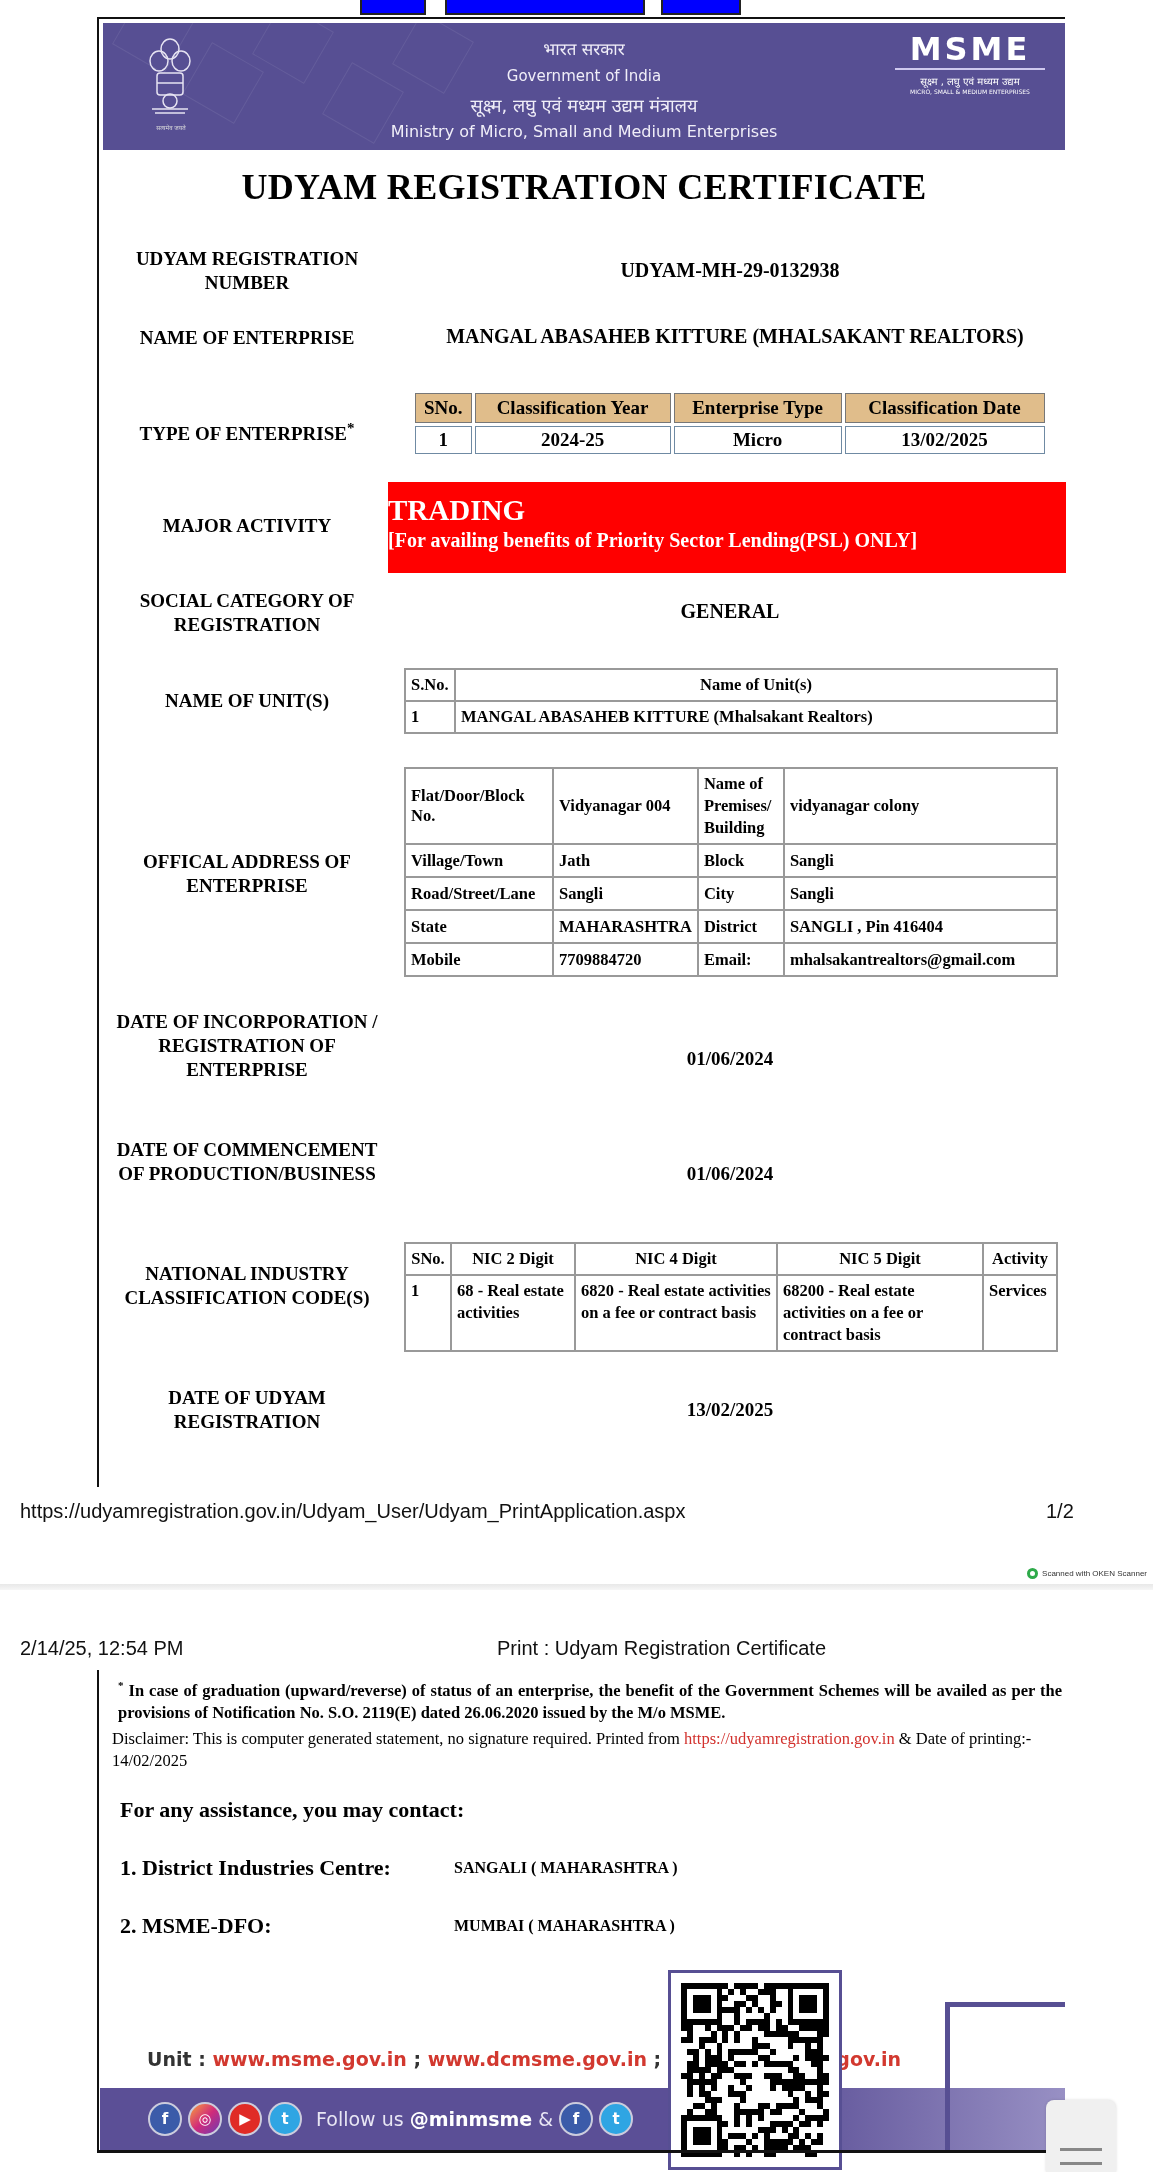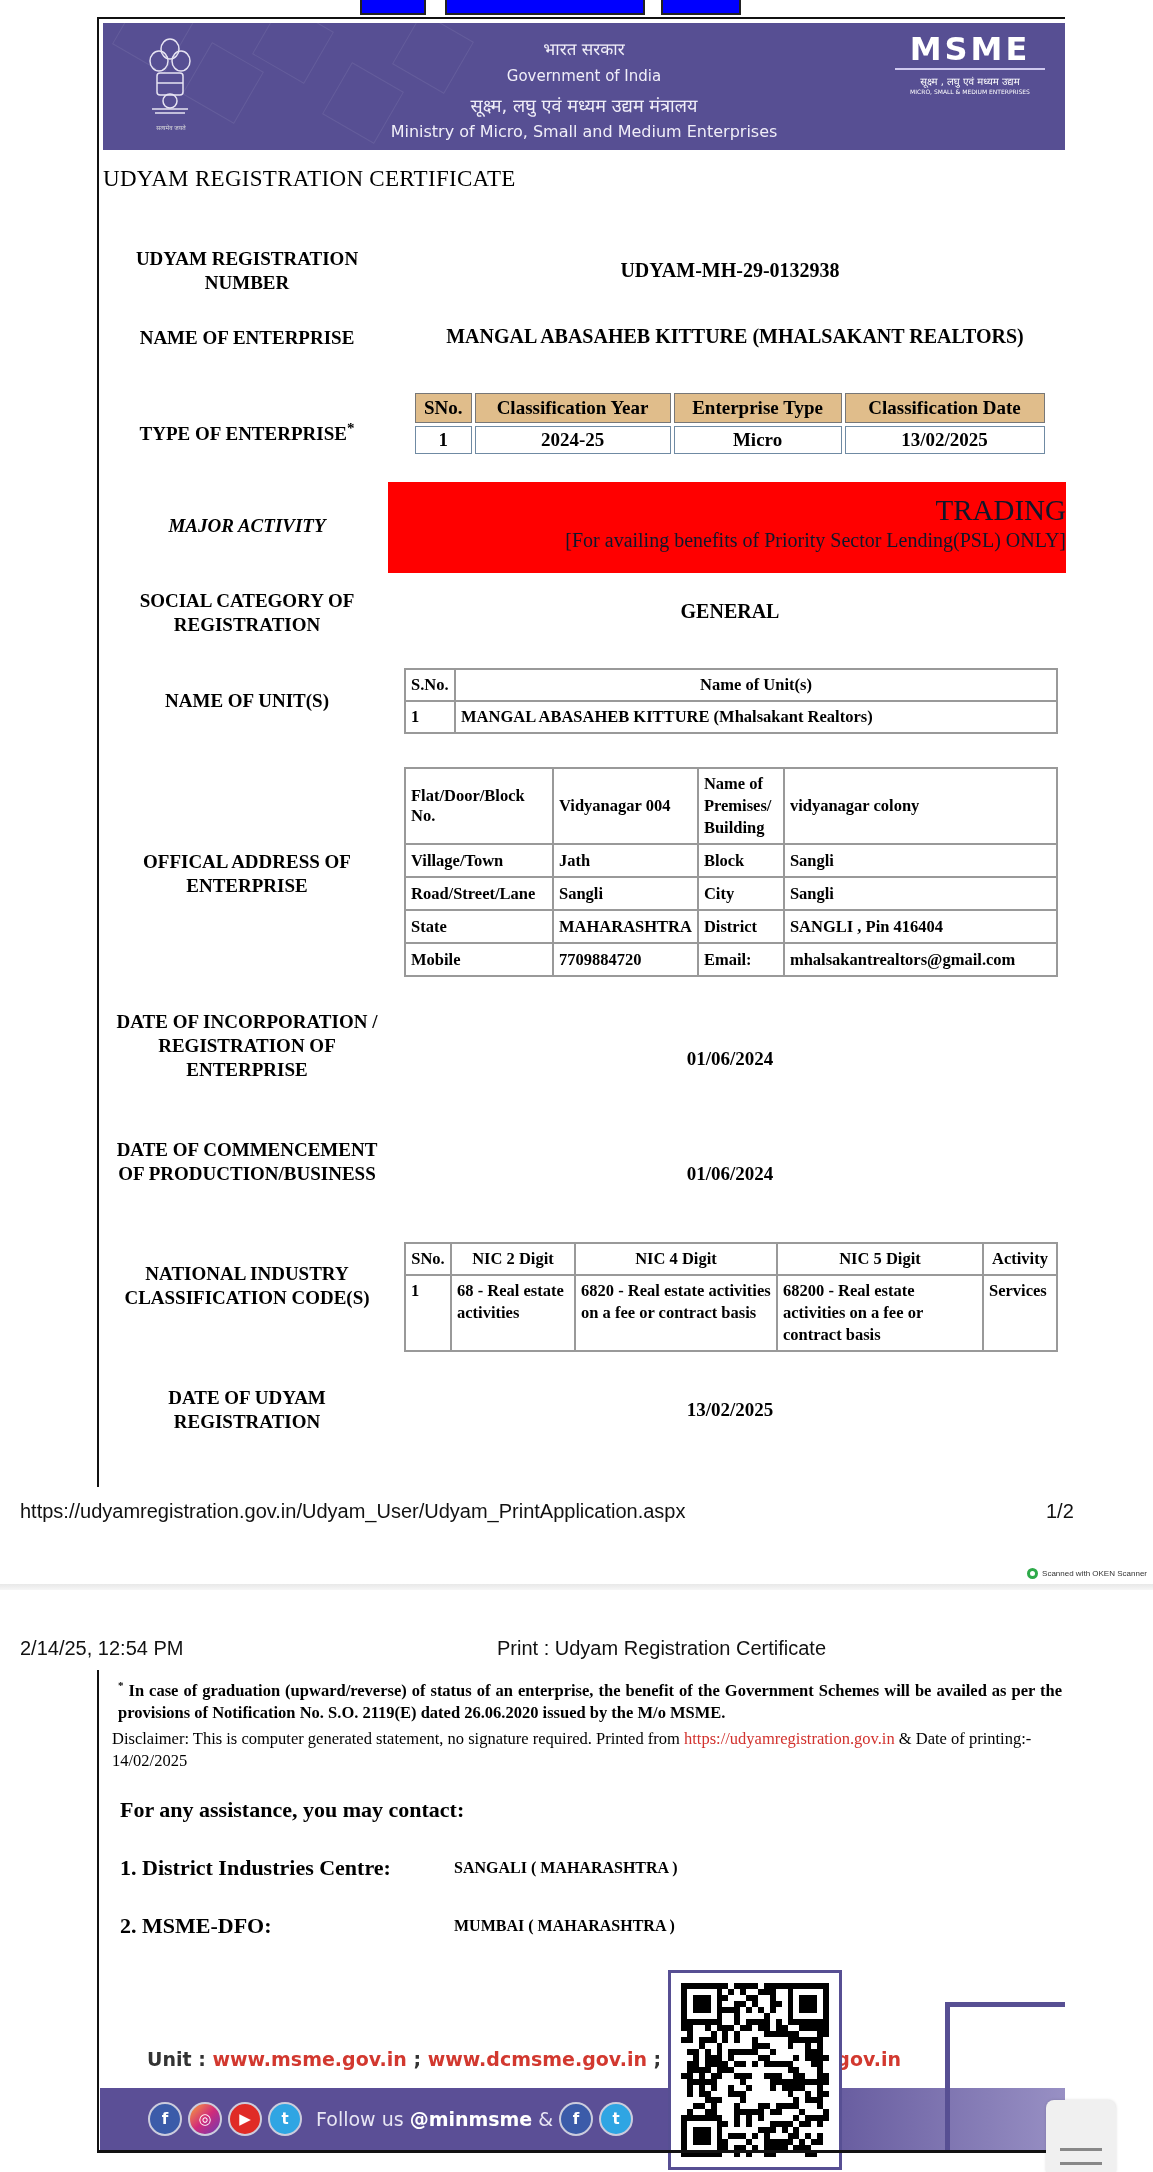--- a/index.html
+++ b/index.html
@@ -18,31 +18,31 @@
   .banner-center { position: absolute; left: 0; width: 100%; text-align: center; color: #f0eef8; font-family: "DejaVu Sans", sans-serif; }
   .b-hindi1 { top: 14px; font-size: 17px; }
   .b-eng1 { top: 44px; font-size: 15px; }
   .b-hindi2 { top: 70px; font-size: 18px; }
   .b-eng2 { top: 99px; font-size: 16px; }
   .msme-logo { position: absolute; right: 20px; top: 10px; width: 150px; color: #fff; text-align: center; font-family: "DejaVu Sans", sans-serif; }
   .msme-logo .big { font-size: 32px; font-weight: bold; letter-spacing: 3px; line-height: 32px; border-bottom: 2px solid #cfc9ef; padding-bottom: 3px; }
   .msme-logo .hi { font-size: 10px; margin-top: 4px; }
   .msme-logo .en { font-size: 6px; }
 
-  .cert-title { position: absolute; left: 103px; top: 166px; width: 962px; text-align: left; font-size: 23px; font-weight: normal; letter-spacing: 0.3px; }
+  .cert-title { position: absolute; left: 103px; top: 166px; width: 962px; text-align: center; font-size: 36px; font-weight: bold; letter-spacing: 0.3px; }
 
   .lbl { position: absolute; width: 270px; left: 112px; text-align: center; font-weight: bold; font-size: 19px; line-height: 24px; }
   .val { position: absolute; text-align: center; font-weight: bold; font-size: 20px; }
 
   table { border-collapse: separate; font-family: "Liberation Serif", serif; }
   .type-table { position: absolute; left: 412px; top: 390px; border-spacing: 3px; font-weight: bold; font-size: 19px; }
   .type-table th { background: #e0bd8b; border: 1px solid #777; padding: 2px 8px; font-weight: bold; height: 30px; }
   .type-table td { border: 1px solid #6f8aa3; padding: 2px 8px; text-align: center; height: 28px; background: #fff; }
 
-  .activity-box { position: absolute; left: 388px; top: 482px; width: 678px; height: 91px; background: #ff0000; text-align: right; color: #0f172a; font-weight: normal; }
+  .activity-box { position: absolute; left: 388px; top: 482px; width: 678px; height: 91px; background: #ff0000; text-align: left; color: #ffffff; font-weight: bold; }
   .activity-box .t1 { font-size: 29px; margin-top: 12px; }
   .activity-box .t2 { font-size: 20px; margin-top: 2px; }
 
   .grid { border-collapse: collapse; font-weight: bold; }
   .grid td, .grid th { border: 2px solid #999; padding: 4px 5px; font-size: 16.5px; vertical-align: middle; }
   .units-table { position: absolute; left: 404px; top: 668px; width: 654px; }
   .units-table th { font-weight: bold; height: 32px; }
   .units-table td { height: 32px; text-align: left; }
 
   .addr-table { position: absolute; left: 404px; top: 767px; width: 654px; }
@@ -146,21 +146,21 @@
   </tr>
   <tr>
     <td style="width:50px;">1</td>
     <td style="width:196px;">2024-25</td>
     <td style="width:168px;">Micro</td>
     <td style="width:200px;">13/02/2025</td>
   </tr>
 </tbody>
   </table>
 
-<div class="lbl" style="top:514px;font-style:italic;">MAJOR ACTIVITY</div>
+<div class="lbl" style="top:514px;">MAJOR ACTIVITY</div>
 <div class="activity-box">
   <div class="t1">TRADING</div>
   <div class="t2">[For availing benefits of Priority Sector Lending(PSL) ONLY]</div>
 </div>
 
 <div class="lbl" style="top:589px;">SOCIAL CATEGORY OF REGISTRATION</div>
 <div class="val" style="left:390px;width:680px;top:600px;">GENERAL</div>
 
 <div class="lbl" style="top:689px;">NAME OF UNIT(S)</div>
 <table class="grid units-table">

